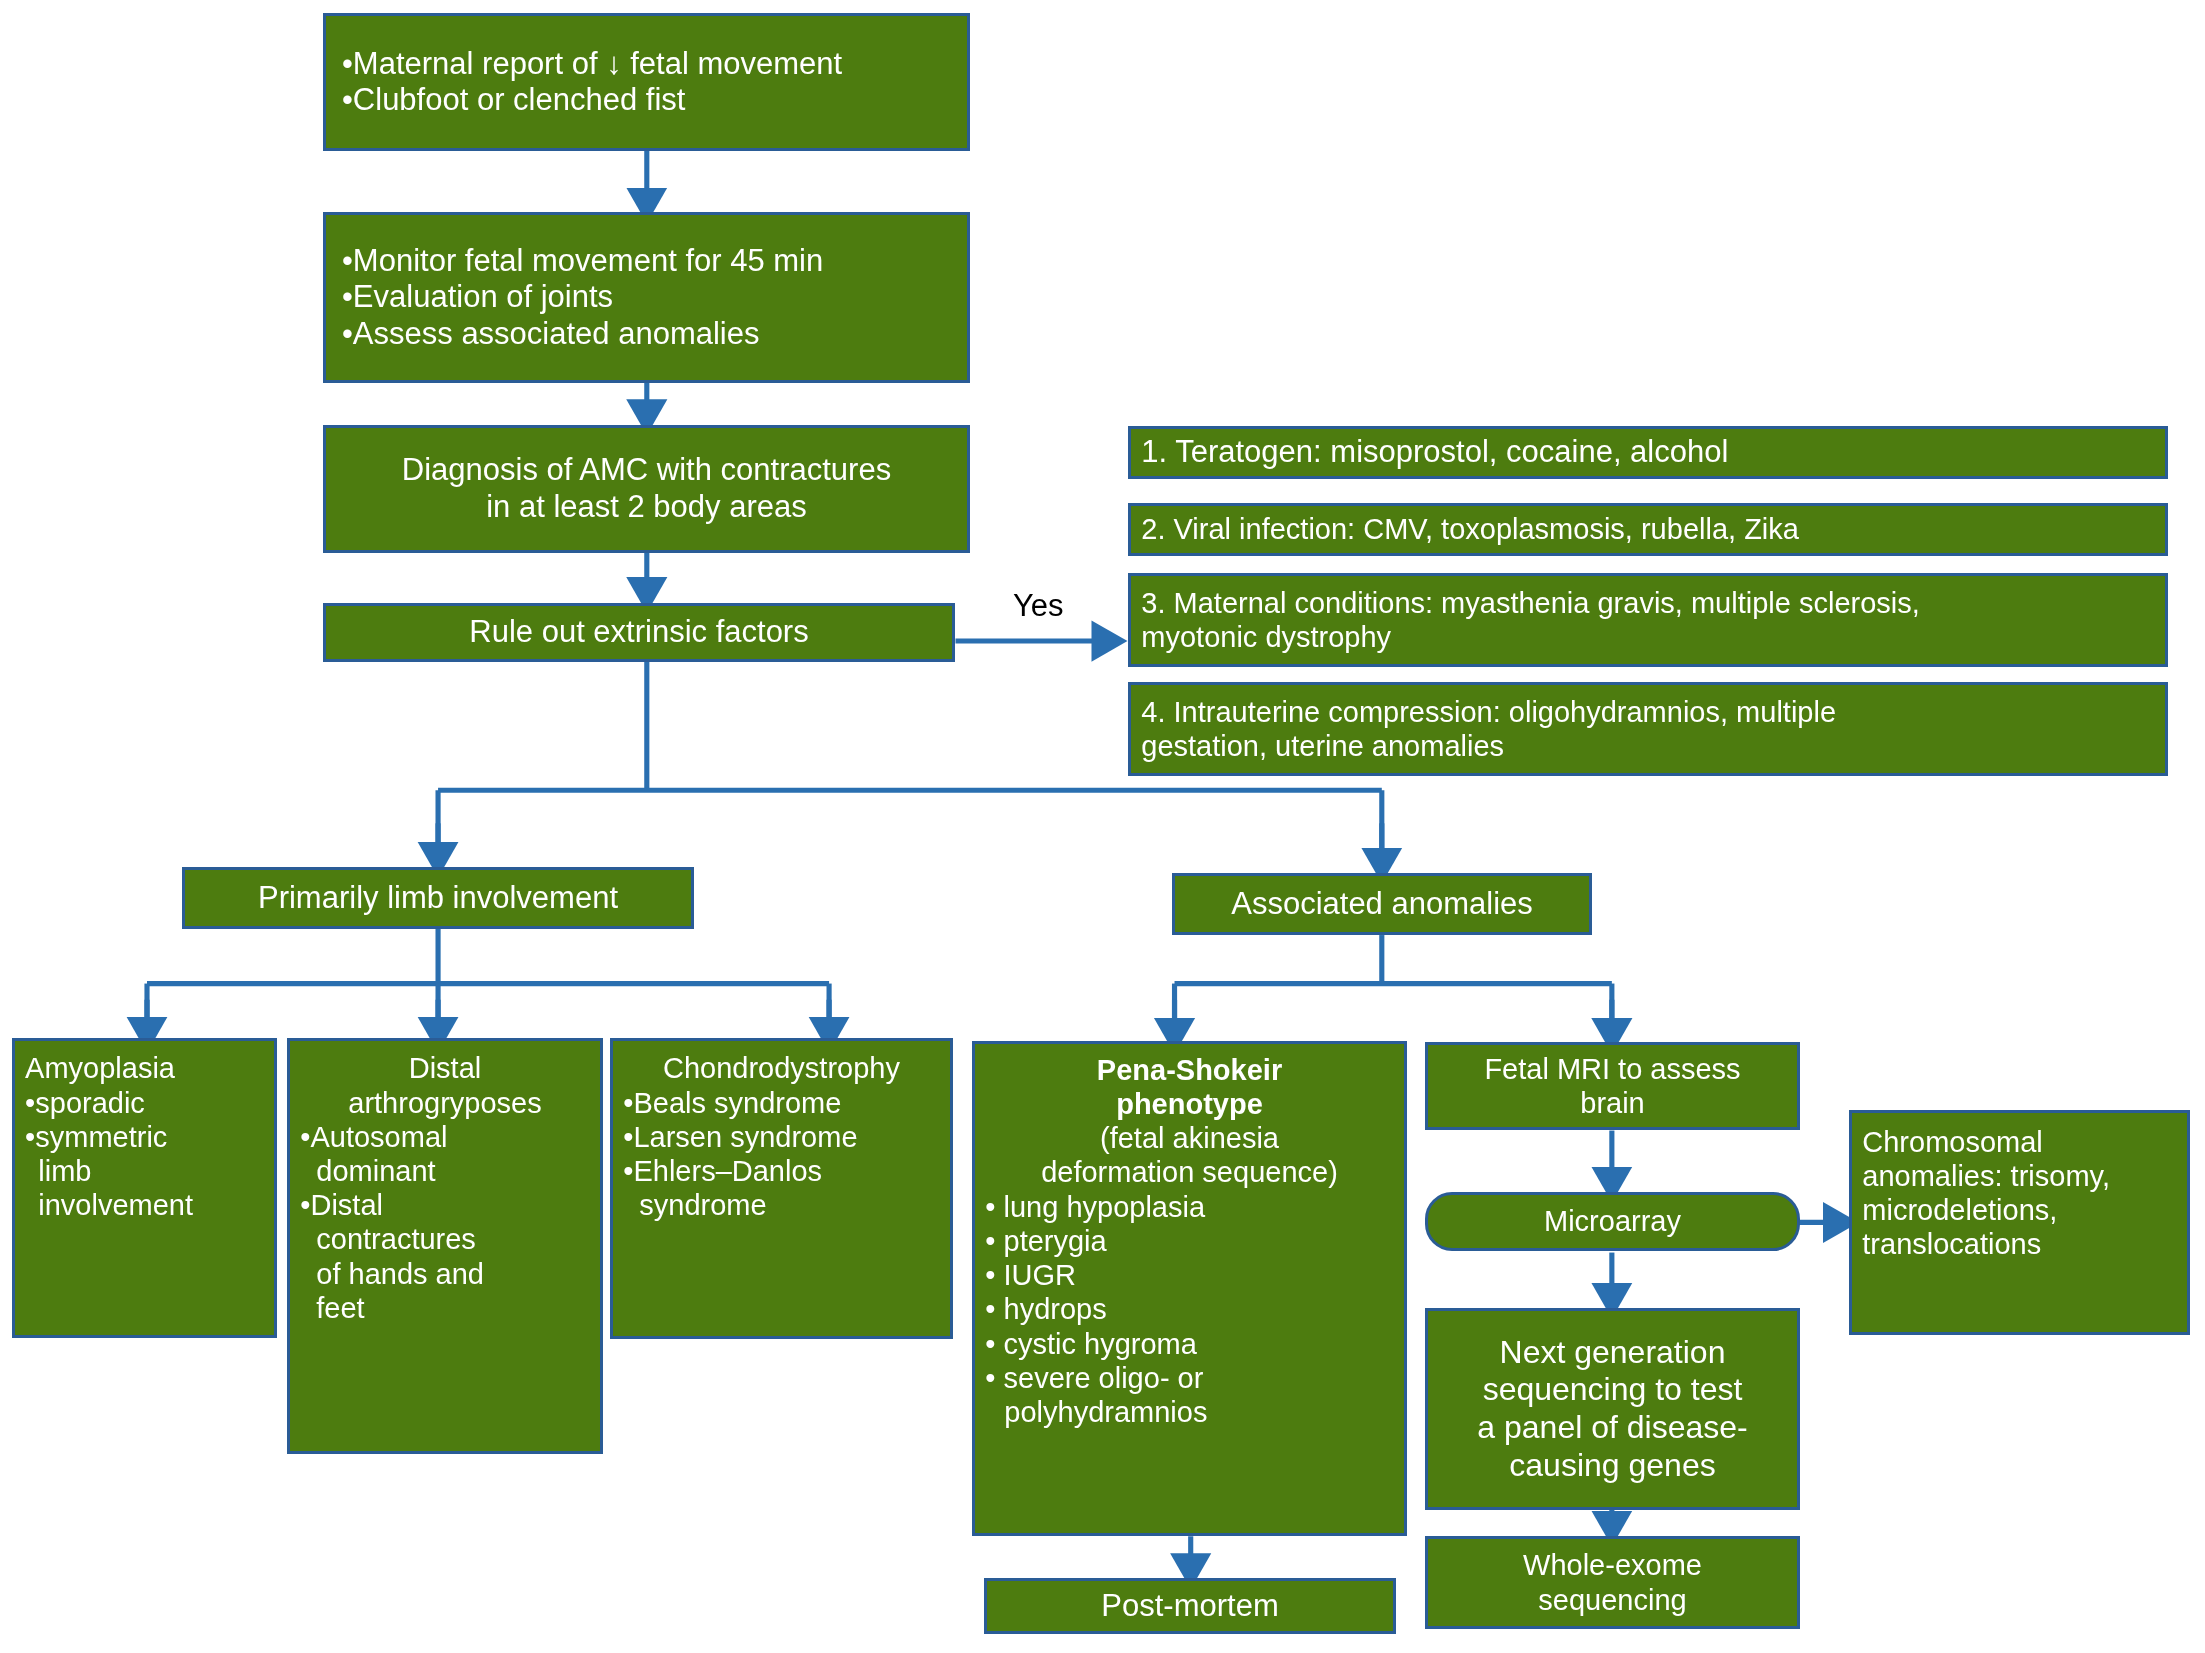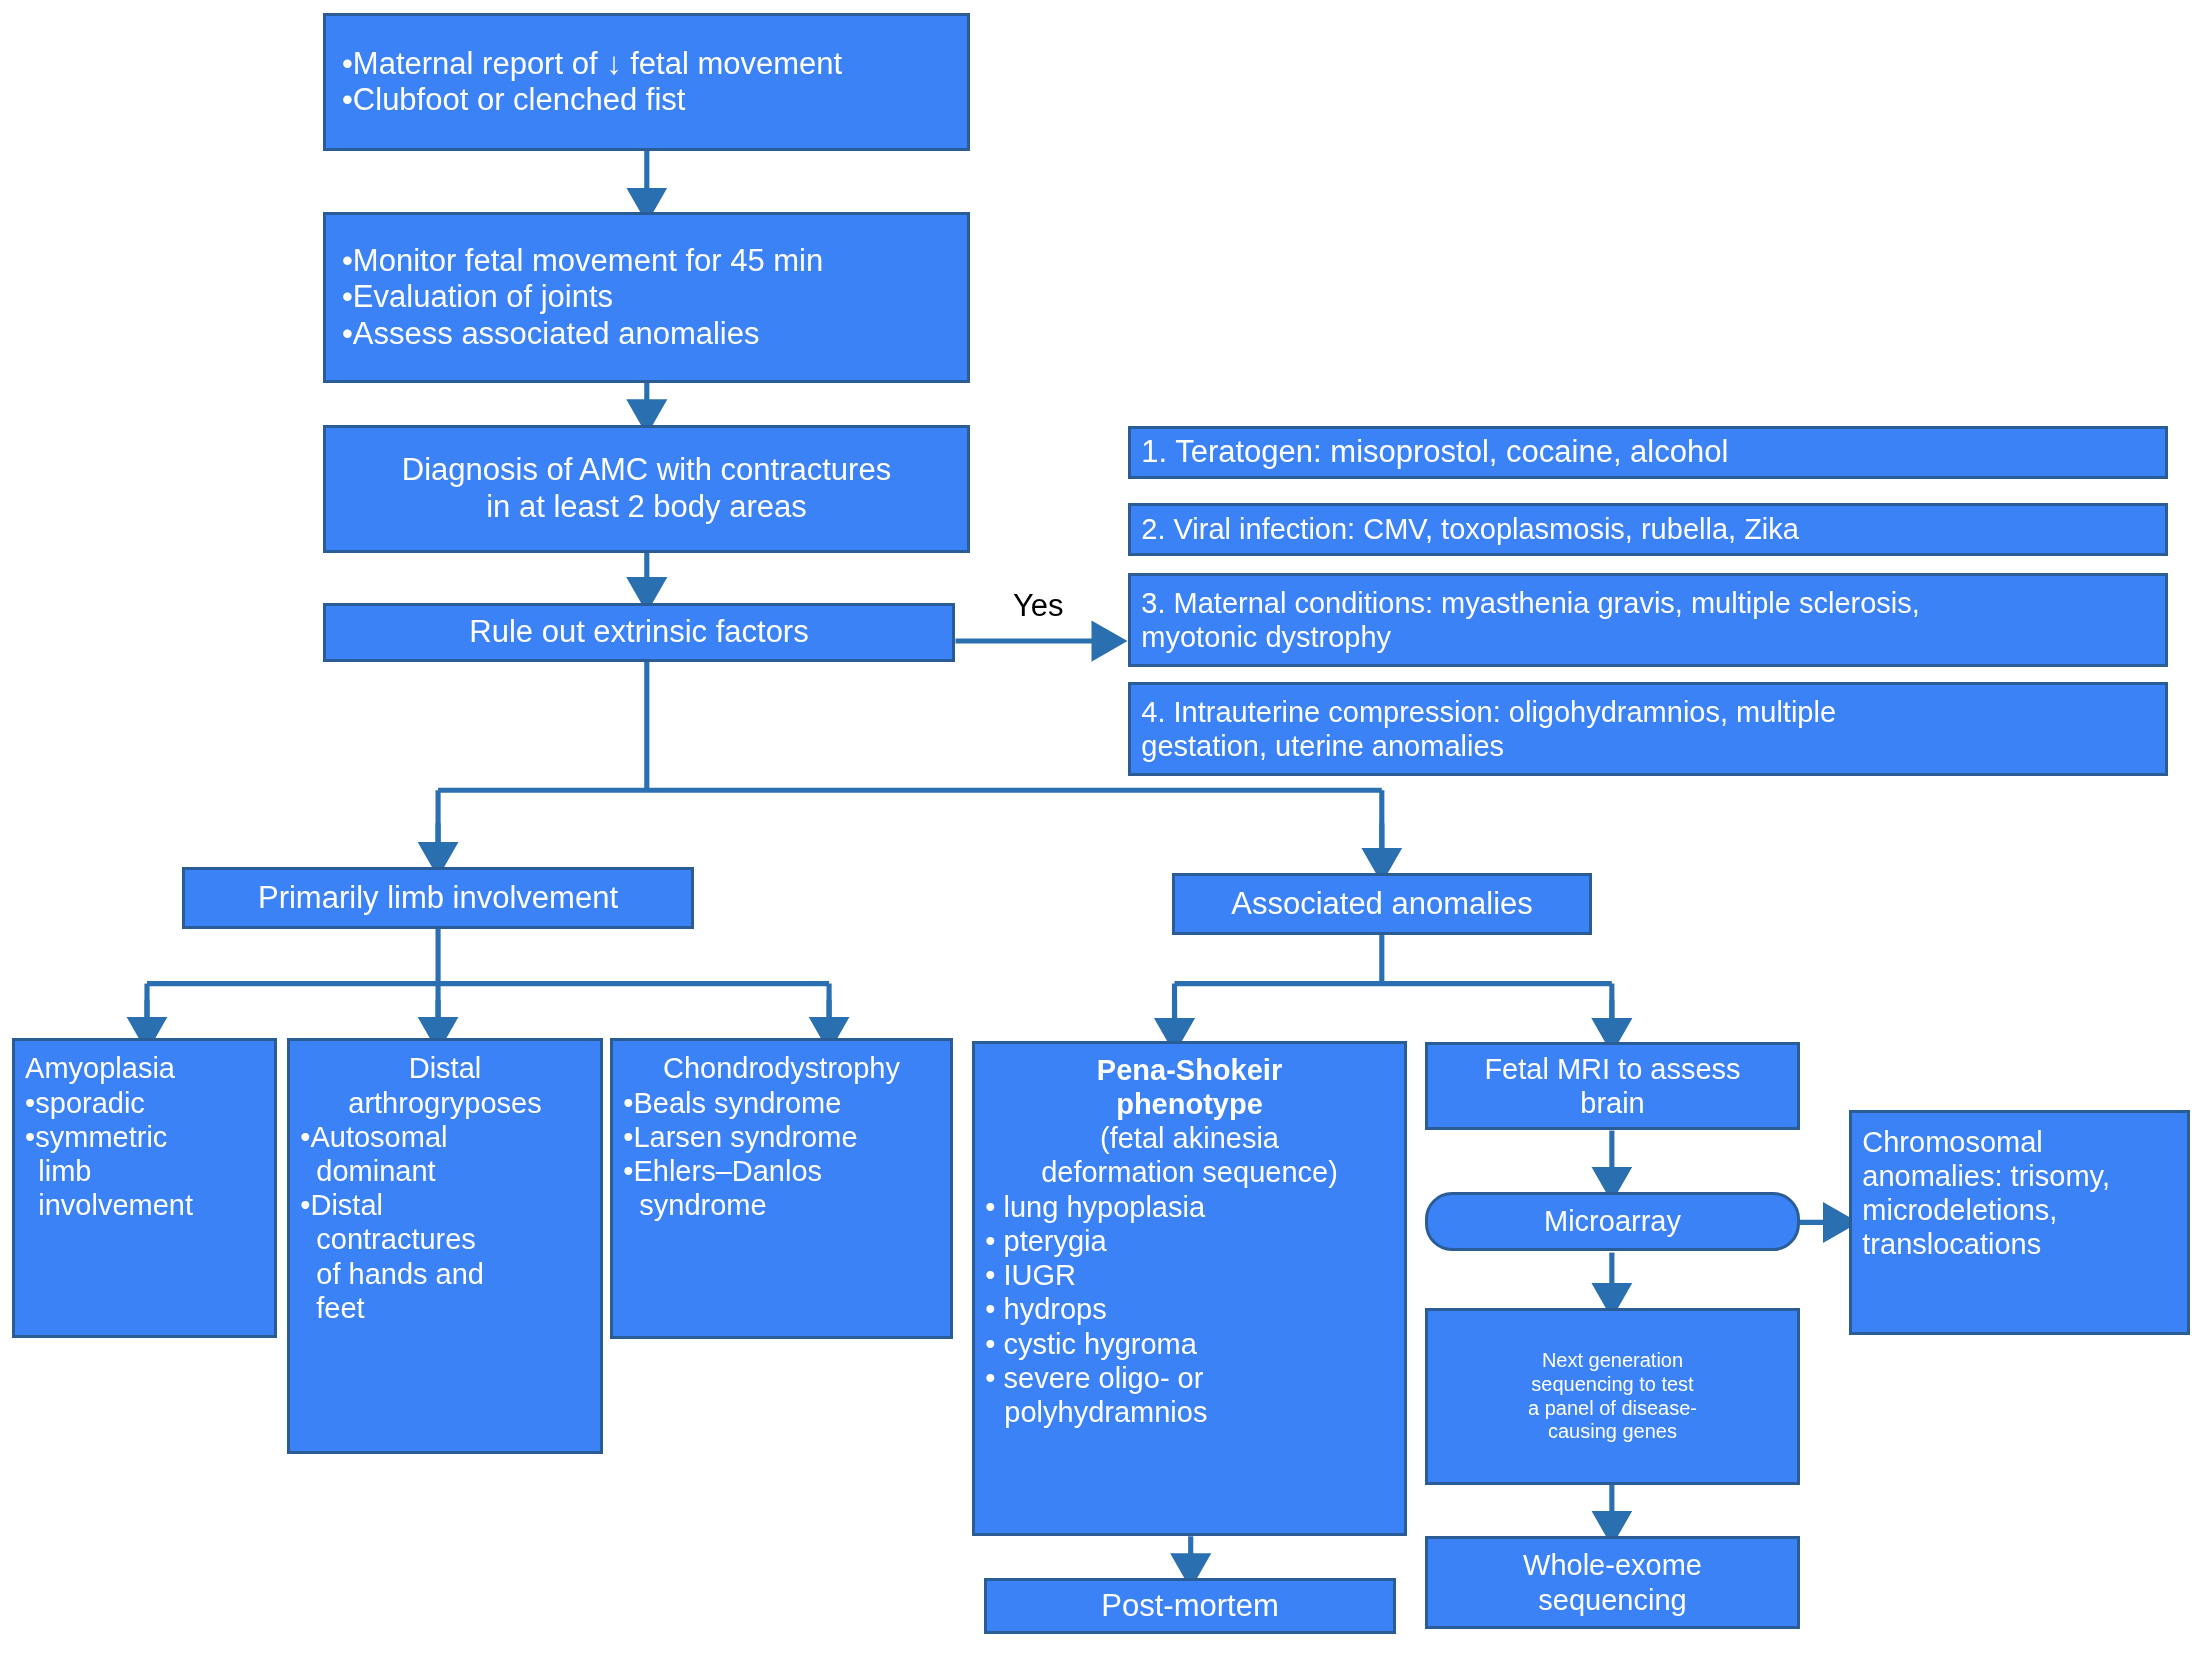--- a/index.html
+++ b/index.html
@@ -12,21 +12,21 @@
     position: relative;
     width: 2205px;
     height: 1654px;
     background: #ffffff;
     font-family: "Liberation Sans", sans-serif;
     overflow: hidden;
   }
   .node {
     position: absolute;
     box-sizing: border-box;
-    background: #3b82f6;
+    background: #4d7c0f;
     border: 3.7px solid #2A5C96;
     color: #ffffff;
     display: flex;
     flex-direction: column;
     justify-content: center;
     z-index: 3;
   }
   .node.center { align-items: center; text-align: center; }
   .node.left   { align-items: flex-start; text-align: left; }
   .node .ln {
@@ -216,21 +216,21 @@
 
   <div class="node center pad-lr-s" style="left:1425px; top:1042px; width:375px; height:88px; font-size:29px;">
     <span class="ln">Fetal MRI to assess</span>
     <span class="ln">brain</span>
   </div>
 
   <div class="node center pad-lr-s" style="left:1425px; top:1192px; width:375px; height:59px; font-size:29px;border-radius:27px;">
     <span class="ln">Microarray</span>
   </div>
 
-  <div class="node center pad-lr-s" style="left:1425px; top:1308px; width:375px; height:177px; font-size:20px;">
+  <div class="node center pad-lr-s" style="left:1425px; top:1308px; width:375px; height:202px; font-size:32px;">
     <span class="ln">Next generation</span>
     <span class="ln">sequencing to test</span>
     <span class="ln">a panel of disease-</span>
     <span class="ln">causing genes</span>
   </div>
 
   <div class="node center pad-lr-s" style="left:1425px; top:1536px; width:375px; height:93px; font-size:29px;">
     <span class="ln">Whole-exome</span>
     <span class="ln">sequencing</span>
   </div>

